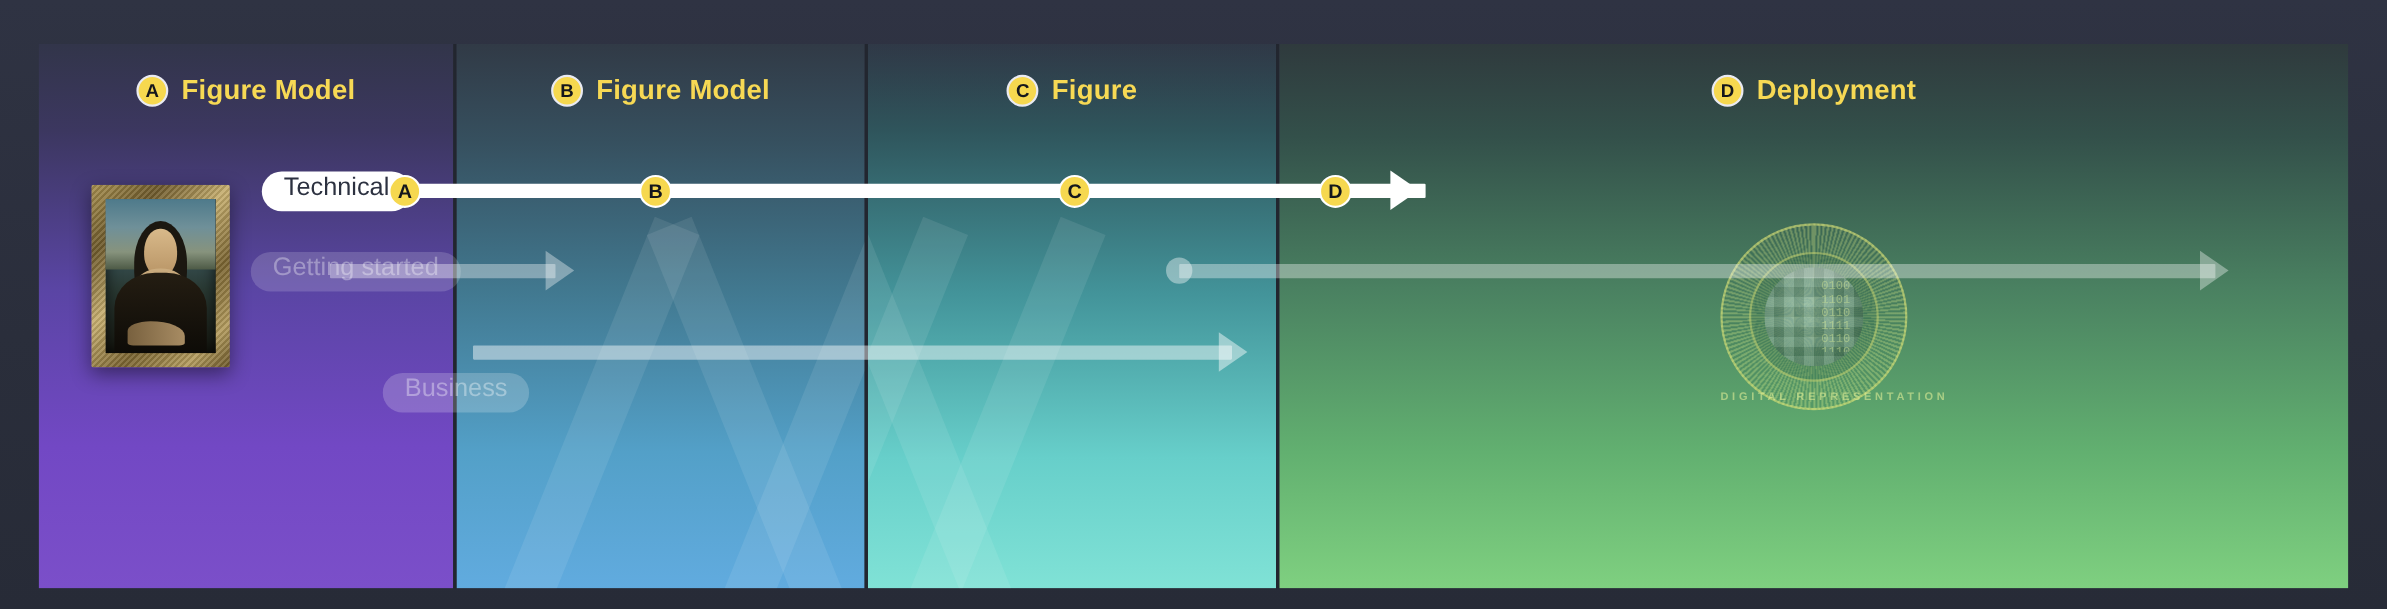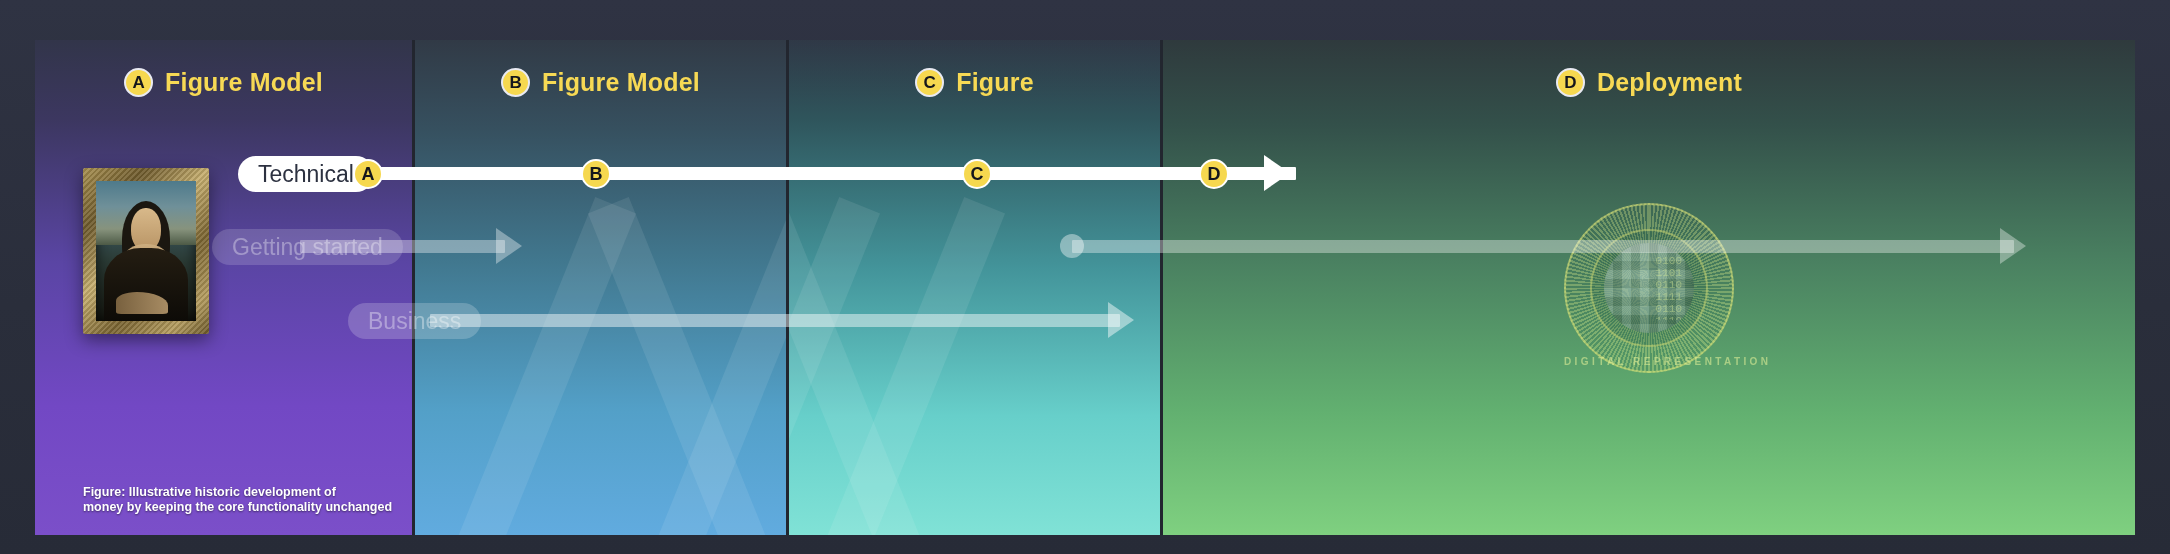--- a/index.html
+++ b/index.html
@@ -213,21 +213,21 @@
     position: absolute;
     border-radius: 50%;
   }
 
   .pill {
     position: absolute;
     height: 36px;
     padding: 0 20px;
     border-radius: 18px;
     display: flex;
-    align-items: center;
+    align-items: flex-start;
     font-size: 23px;
     white-space: nowrap;
   }
 
   
   .lane-tech .bar  { background: #ffffff; }
   .lane-tech .head { border-left: 26px solid #ffffff; }
   .lane-tech .pill { background: #ffffff; color: #2c3140; }
   .lane-tech .mark {
     position: absolute;
@@ -244,21 +244,21 @@
 
   
   .lane-start .bar  { background: rgba(255,255,255,.36); }
   .lane-start .head { border-left: 26px solid rgba(255,255,255,.36); }
   .lane-start .pill { background: rgba(255,255,255,.16); color: rgba(255,255,255,.34); }
   .lane-start .node { background: rgba(255,255,255,.40); }
 
   
   .lane-biz .bar  { background: rgba(255,255,255,.46); }
   .lane-biz .head { border-left: 26px solid rgba(255,255,255,.46); }
-  .lane-biz .pill { background: rgba(255,255,255,.20); color: rgba(255,255,255,.36); }
+  .lane-biz .pill { background: rgba(255,255,255,.20); color: rgba(255,255,255,.36); margin-top: 36px; }
 
   
   #caption {
     position: absolute;
     z-index: 9;
     left: 48px;
     bottom: 20px;
     color: #ffffff;
     font-size: 12.5px;
     font-weight: bold;
@@ -285,24 +285,20 @@
           <div class="ml-body"></div>
           <div class="ml-arm"></div>
         </div>
       </div>
 
       <div class="phead">
         <div class="badge">A</div>
         <div class="ptitle">Figure Model</div>
       </div>
 
-      <div id="caption">
-        <div>Figure: Illustrative historic development of</div>
-        <div>money by keeping the core functionality unchanged</div>
-      </div>
     </div>
 
     <div class="panel p2" style="width:374px">
         <div class="wash"></div>
         <div class="chev" style="left:100px; top:150px; width:44px; height:420px; transform:rotate(22deg);"></div>
         <div class="chev" style="left:250px; top:150px; width:44px; height:420px; transform:rotate(-22deg);"></div>
         <div class="chev" style="left:300px; top:150px; width:44px; height:420px; transform:rotate(22deg);"></div>
 
         <div class="phead">
           <div class="badge">B</div>
@@ -359,21 +355,21 @@
     </div>
 
     <div class="lane lane-start">
       <div class="bar" style="left:300px; top:240px; width:205px;"></div>
       <div class="head" style="left:496px; top:228px;"></div>
 
       <div class="node" style="left:1060px; top:234px; width:24px; height:24px;"></div>
       <div class="bar" style="left:1072px; top:240px; width:942px;"></div>
       <div class="head" style="left:2000px; top:228px;"></div>
 
-      <div class="pill" style="left:212px; top:229px;">
+      <div class="pill" style="left:228px; top:229px;">
         <span>Getting started</span>
       </div>
     </div>
 
     <div class="lane lane-biz">
       <div class="bar" style="left:430px; top:314px; width:690px;"></div>
       <div class="head" style="left:1108px; top:302px;"></div>
 
       <div class="pill" style="left:348px; top:303px;">
         <span>Business</span>

